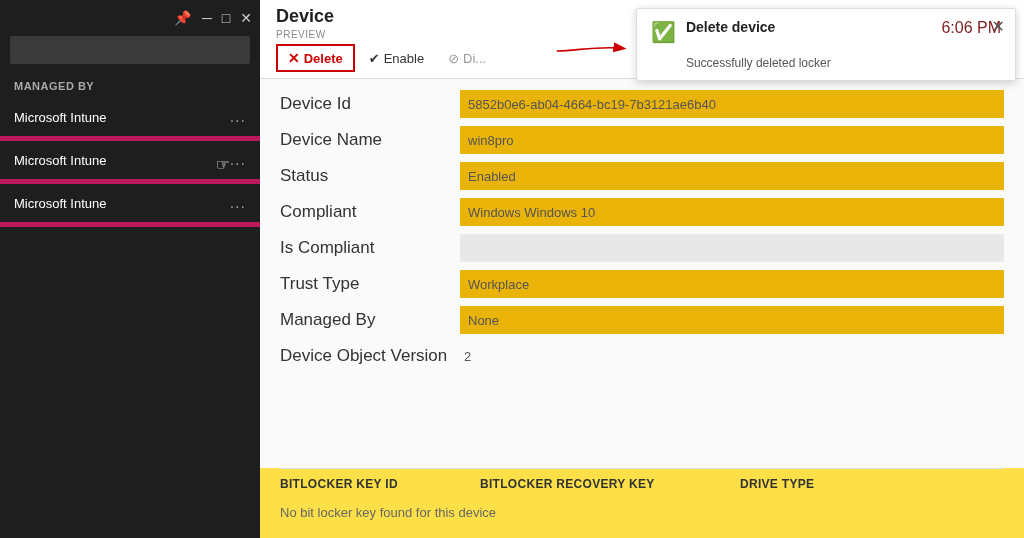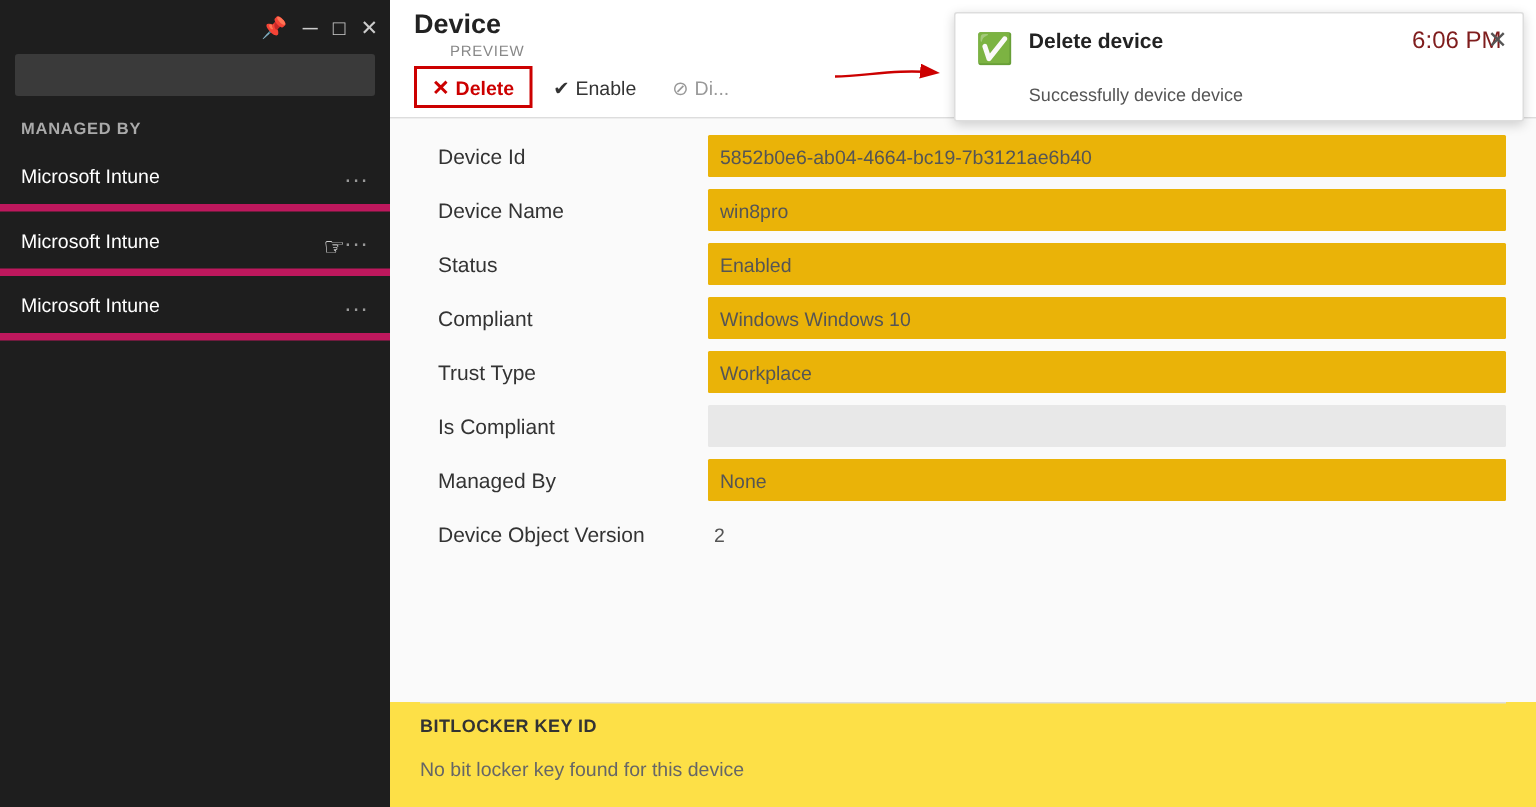--- a/index.html
+++ b/index.html
@@ -104,21 +104,20 @@
       font-size: 18px;
       font-weight: 600;
       color: #222;
       padding-bottom: 2px;
     }
     .device-preview {
       font-size: 10px;
       color: #888;
       text-transform: uppercase;
       letter-spacing: 0.5px;
-      margin-left: 24px;
     }
     .header-window-controls {
       display: flex;
       gap: 8px;
       align-items: center;
     }
     .win-ctrl {
       width: 16px;
       height: 16px;
       display: flex;
@@ -188,24 +187,23 @@
     }
     .form-row {
       display: flex;
       align-items: center;
       margin-bottom: 6px;
       min-height: 30px;
     }
     .form-label {
       width: 180px;
       min-width: 180px;
-      font-size: 14px;
+      font-size: 17px;
       color: #333;
       padding-right: 10px;
-      margin-left: 12px;
     }
     .form-value {
       flex: 1;
       background: #eab308;
       border: none;
       height: 28px;
       padding: 0 8px;
       font-size: 13px;
       color: #555;
       border-radius: 1px;
@@ -380,50 +378,52 @@
       <div class="form-label">Status</div>
       <input class="form-value" readonly="" value="Enabled" style="">
     </div>
 
     <div class="form-row">
       <div class="form-label">Compliant</div>
       <input class="form-value" readonly="" value="Windows Windows 10" style="">
     </div>
 
     <div class="form-row">
+      <div class="form-label">Is Compliant</div>
+      <input class="form-value empty" readonly="" value="" style="">
+    </div>
+
+    <div class="form-row">
       <div class="form-label">Trust Type</div>
       <input class="form-value" readonly="" value="Workplace" style="">
-    </div>
-
-    <div class="form-row">
-      <div class="form-label">Is Compliant</div>
-      <input class="form-value empty" readonly="" value="" style="">
     </div>
 
     <div class="form-row">
       <div class="form-label">Managed By</div>
       <input class="form-value" readonly="" value="None" style="">
     </div>
 
     <div class="form-row">
       <div class="form-label">Device Object Version</div>
       <input class="form-value small-num" readonly="" value="2" style="">
     </div>
   </div>
 
   <div class="bitlocker-section">
     <div class="bitlocker-header">
       <div class="bitlocker-col bitlocker-col-1">BITLOCKER KEY ID</div>
+      <div class="bitlocker-col bitlocker-col-2">BITLOCKER RECOVERY KEY</div>
+      <div class="bitlocker-col bitlocker-col-3">DRIVE TYPE</div>
     </div>
     <div class="bitlocker-empty">No bit locker key found for this device</div>
   </div>
 
   <div class="toast">
     <div class="toast-icon">✅</div>
     <div class="toast-body">
       <div class="toast-title">Delete device</div>
-      <div class="toast-message">Successfully device device</div>
+      <div class="toast-message">Successfully deleted locker</div>
     </div>
     <div class="toast-time">6:06 PM</div>
     <div class="toast-close">✕</div>
   </div>
 
 </div>
 
 </body></html>

